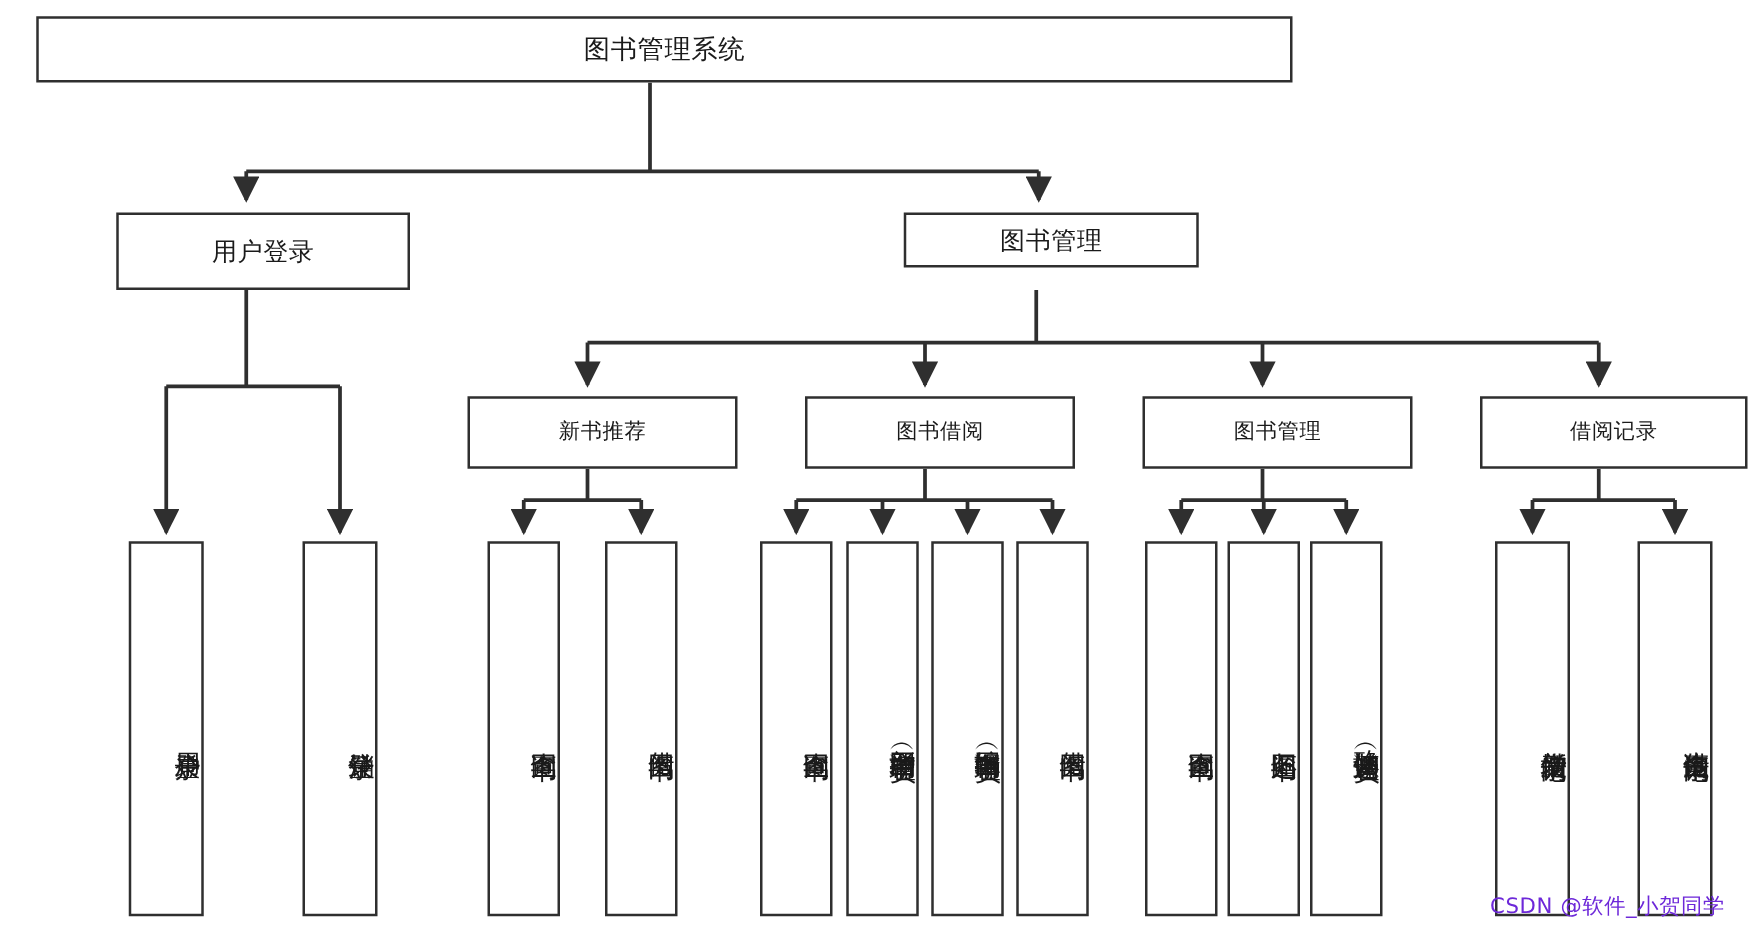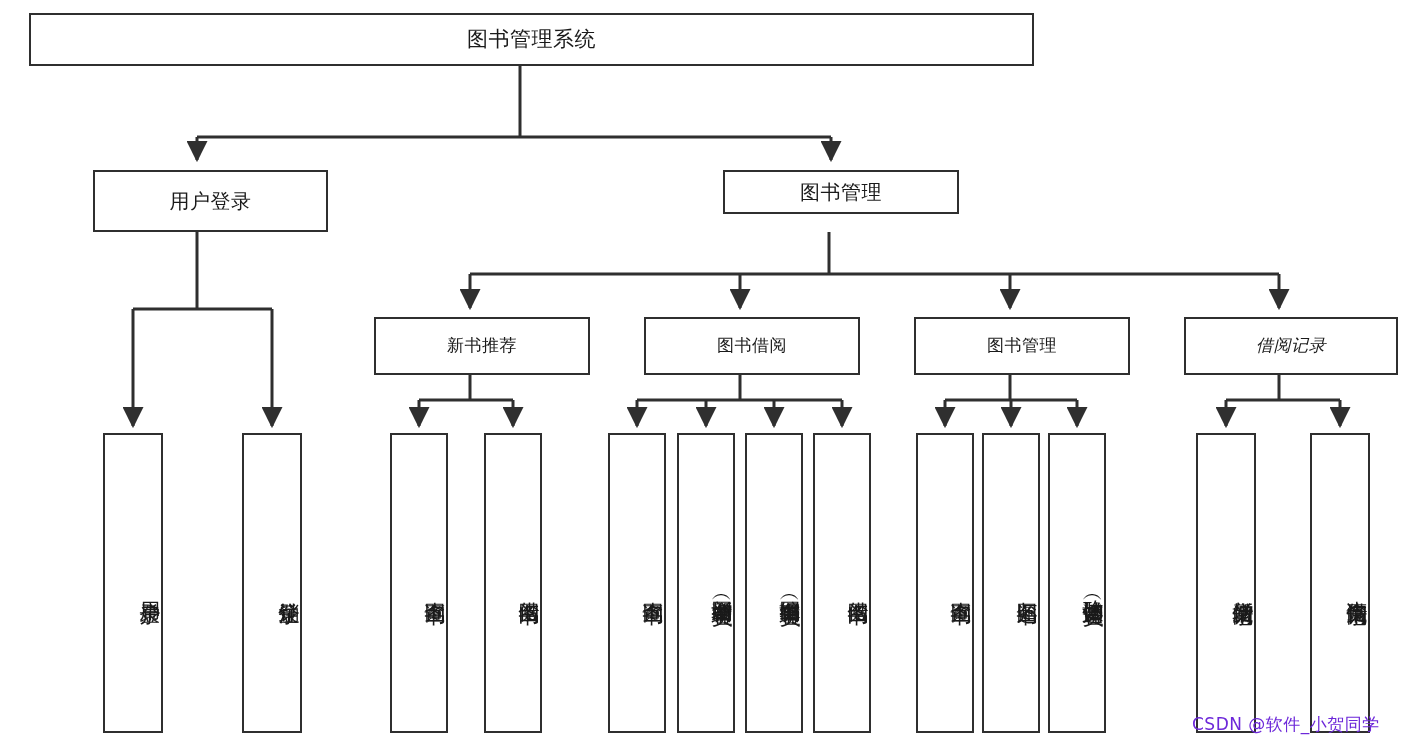--- a/index.html
+++ b/index.html
@@ -142,21 +142,21 @@
   </div>
 
   <div class="node level3 horizontal" style="left:632px; top:317px; width:216px; height:58px;">
     <span class="label">图书借阅</span>
   </div>
 
   <div class="node level3 horizontal" style="left:902px; top:317px; width:216px; height:58px;">
     <span class="label">图书管理</span>
   </div>
 
-  <div class="node level3 horizontal" style="left:1172px; top:317px; width:214px; height:58px;font-style:italic;">
+  <div class="node level3 horizontal" style="left:1172px; top:317px; width:214px; height:58px;">
     <span class="label">借阅记录</span>
   </div>
 
   <div class="node leaf vertical" style="left:103px; top:433px; width:60px; height:300px;">
     <span class="label">用户登录</span>
   </div>
 
   <div class="node leaf vertical" style="left:242px; top:433px; width:60px; height:300px;">
     <span class="label">注销登录</span>
   </div>

